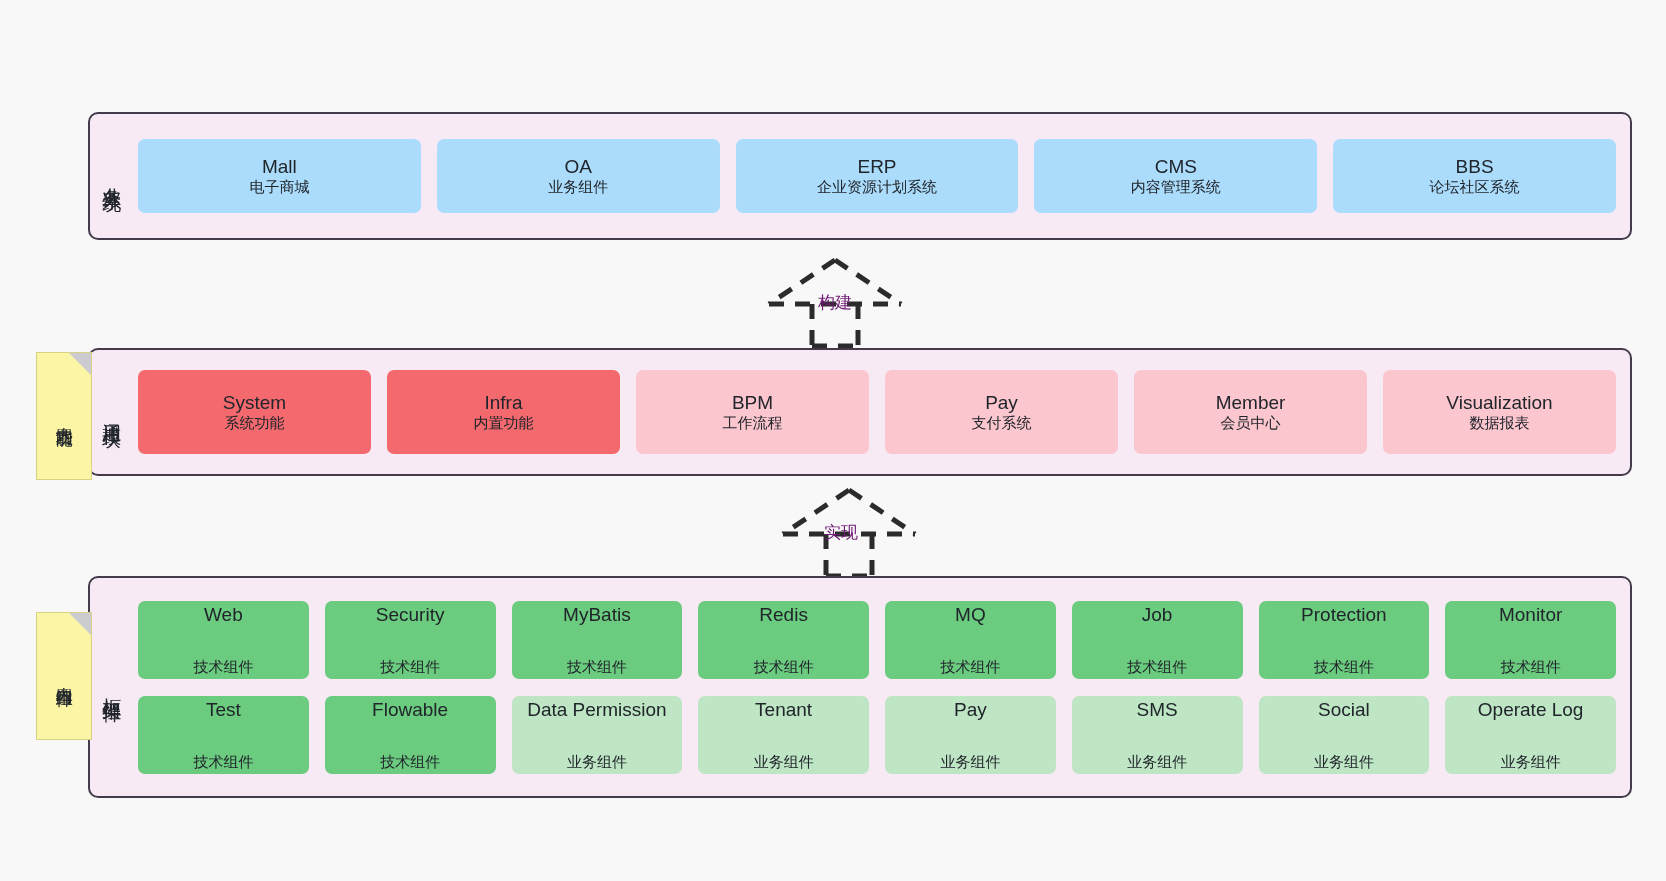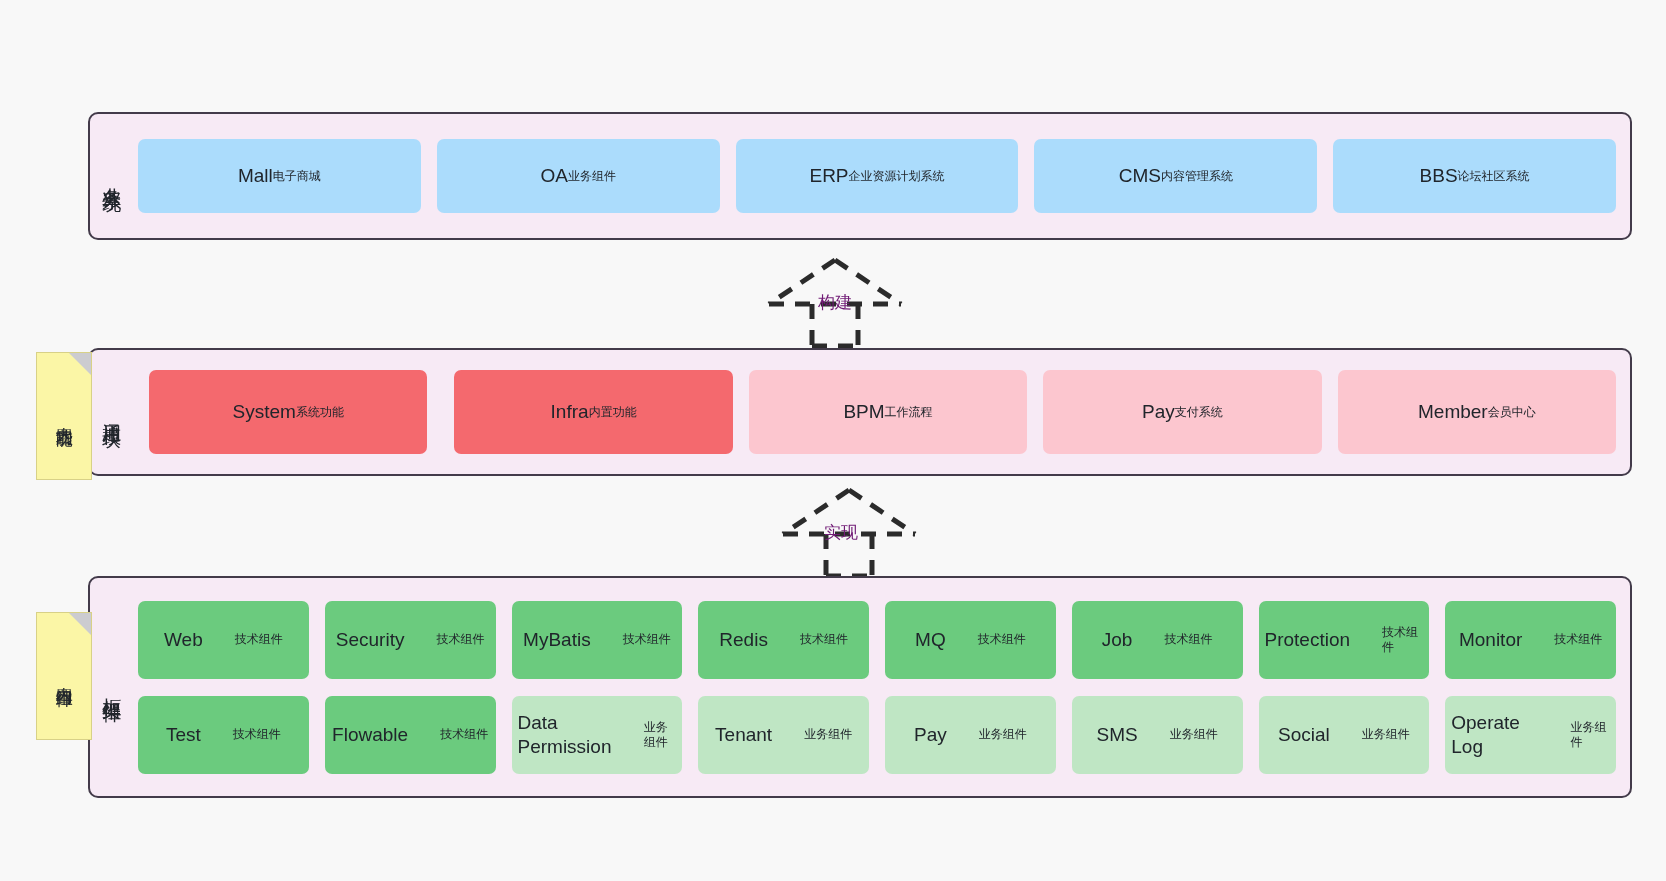--- a/index.html
+++ b/index.html
@@ -60,34 +60,34 @@
   .row {
     display: flex;
     gap: 16px;
   }
 
   
   .card {
     flex: 1 1 0;
     border-radius: 7px;
     display: flex;
-    flex-direction: row;
+    flex-direction: column;
     align-items: center;
     justify-content: center;
     text-align: left;
     color: #20252b;
     box-sizing: border-box;
     padding: 4px 6px;
     line-height: 1.22;
   }
   .card .card-title { font-size: 19px; }
-  .card .card-sub   { font-size: 12px; }
+  .card .card-sub   { font-size: 15px; }
 
   .card.blue        { background: #abdcfc; }
-  .card.red         { background: #f4696e; margin-left: 11px; }
+  .card.red         { background: #f4696e; }
   .card.pink        { background: #fcc6cf; }
   .card.green       { background: #6bcb7e; }
   .card.green-light { background: #bfe6c4; }
 
   
   #layer-business  { left: 88px;  top: 112px; width: 1544px; height: 128px; }
   #layer-common    { left: 88px;  top: 348px; width: 1544px; height: 128px; }
   #layer-framework { left: 88px;  top: 576px; width: 1544px; height: 222px; }
 
   #layer-business  .card { height: 74px; }
@@ -206,20 +206,24 @@
           <span class="card-sub">工作流程</span>
         </div>
         <div class="card pink">
           <span class="card-title">Pay</span>
           <span class="card-sub">支付系统</span>
         </div>
         <div class="card pink">
           <span class="card-title">Member</span>
           <span class="card-sub">会员中心</span>
         </div>
+        <div class="card pink">
+          <span class="card-title">Visualization</span>
+          <span class="card-sub">数据报表</span>
+        </div>
       </div>
     </div>
   </div>
 
   <div class="uml-arrow" id="arrow-realize">
     <svg width="150" height="92" viewBox="0 0 150 92">
       <path d="M75 4 L141 48" stroke="#2b2b2b" stroke-width="5" fill="none" stroke-dasharray="15 11"></path>
       <path d="M75 4 L9 48" stroke="#2b2b2b" stroke-width="5" fill="none" stroke-dasharray="15 11"></path>
       <path d="M9 48 L141 48" stroke="#2b2b2b" stroke-width="5" fill="none" stroke-dasharray="15 11"></path>
       <path d="M52 48 L52 92" stroke="#2b2b2b" stroke-width="5" fill="none" stroke-dasharray="15 11"></path>

